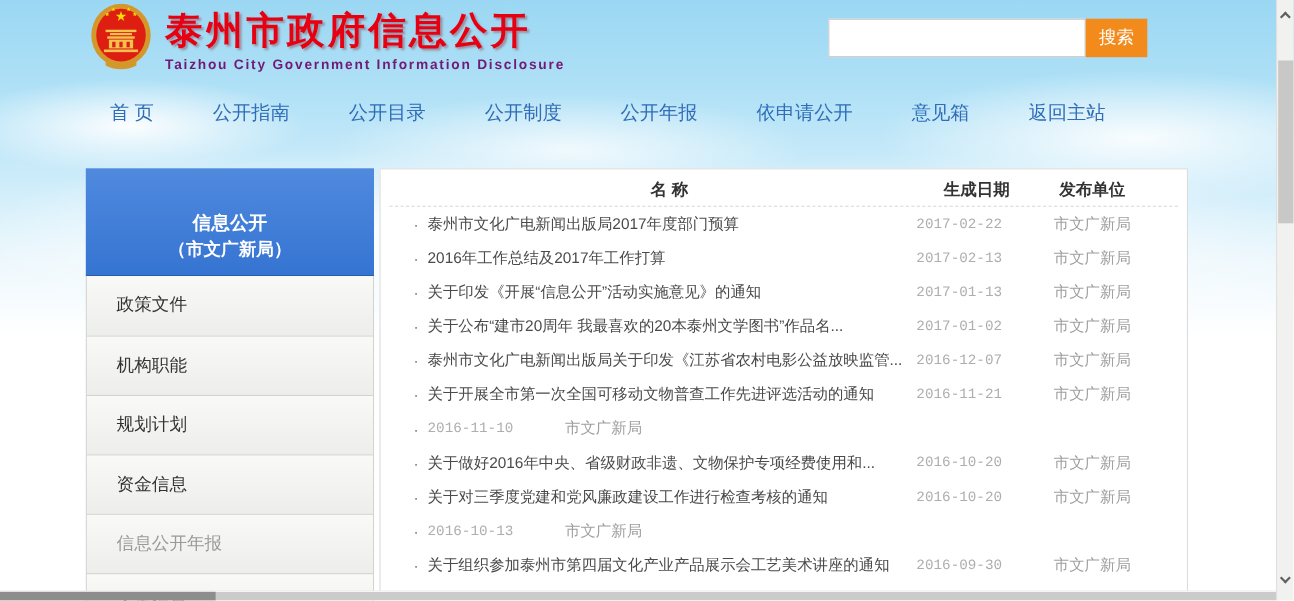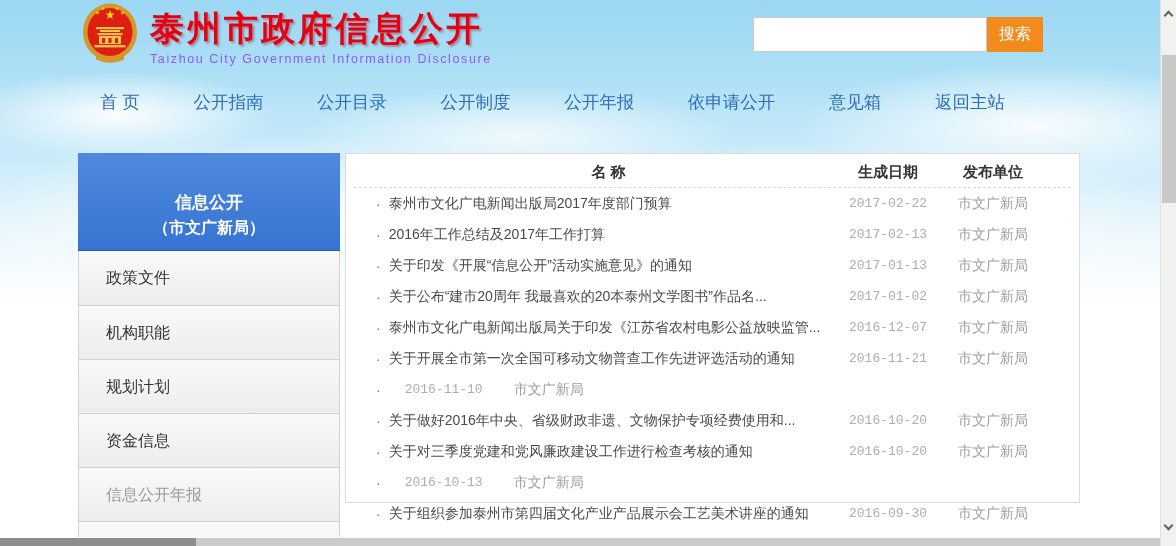--- a/index.html
+++ b/index.html
@@ -22,21 +22,21 @@
 
   
   .logo { position:absolute; left:82px; top:3px; width:56px; height:64px; }
   .title-block { position:absolute; left:150px; top:8px; }
   .site-title {
     font-size:34px; font-weight:bold; letter-spacing:3px; color:#e60012;
     text-shadow:2px 2px 2px rgba(130,0,0,.35);
     line-height:40px;
   }
   .site-subtitle {
-    margin-top:4px; font-size:12.5px; font-weight:normal; color:#8b5cf6; letter-spacing:1.6px;
+    margin-top:4px; font-size:12.5px; font-weight:bold; color:#701a75; letter-spacing:1.6px;
   }
   .search-wrap { position:absolute; left:753px; top:17px; display:flex; }
   .search-input {
     width:234px; height:35px; border:1px solid #c9c9c9; background:#fff;
     font-size:14px; padding:0 8px; outline:none;
   }
   .search-btn {
     width:56px; height:35px; border:none; background:#f28a1c; color:#fff;
     font-size:16px; cursor:pointer; font-family:inherit;
   }
@@ -62,33 +62,33 @@
   .sidebar-item {
     height:54px; line-height:53px; padding-left:27px; font-size:16px; color:#333;
     background:linear-gradient(180deg,#f9f9f7,#ededeb);
     border-top:1px solid #d2d2d0; cursor:pointer;
   }
   .sidebar-item:first-child { border-top:none; }
   .sidebar-item.muted { color:#9a9a9a; }
 
   
   .panel {
-    position:absolute; left:345px; top:153px; width:735px; height:350px;
+    position:absolute; left:345px; top:153px; width:735px; height:392px;
     background:#fff; border:1px solid #dcdcdc;
   }
   .thead { display:flex; align-items:center; height:34px; padding:4px 10px 0 30px;
     border-bottom:1px dashed #d8d8d8; margin:0 8px; }
   .th-name { flex:1; text-align:center; font-size:15px; font-weight:bold; color:#333; }
   .th-date { width:110px; text-align:center; font-size:15px; font-weight:bold; color:#333; }
   .th-unit { width:100px; text-align:center; font-size:15px; font-weight:bold; color:#333; margin-right:18px; }
   .trow { display:flex; align-items:center; height:31px; padding:0 18px 0 30px; }
   .bullet { color:#777; font-size:14px; margin-right:8px; }
   .rtitle { flex:1; font-size:14px; color:#4a4a4a; text-decoration:none; cursor:pointer;
     white-space:nowrap; overflow:hidden; }
-  .rdate { width:110px; text-align:center; font-size:13px; color:#aeaeae; font-family:"Liberation Mono", monospace; }
+  .rdate { width:110px; text-align:left; font-size:13px; color:#aeaeae; font-family:"Liberation Mono", monospace; }
   .runit { width:100px; text-align:center; font-size:14px; color:#9f9f9f; margin-right:18px; }
 
   
   .vscroll {
     position:absolute; right:0; top:0; width:16px; height:546px;
     background:#f1f1ef; border-left:1px solid #e0e0de;
   }
   .vscroll .arrow { position:absolute; left:0; width:16px; height:16px; cursor:pointer; }
   .vscroll .arrow.up { top:6px; }
   .vscroll .arrow.down { bottom:10px; }

